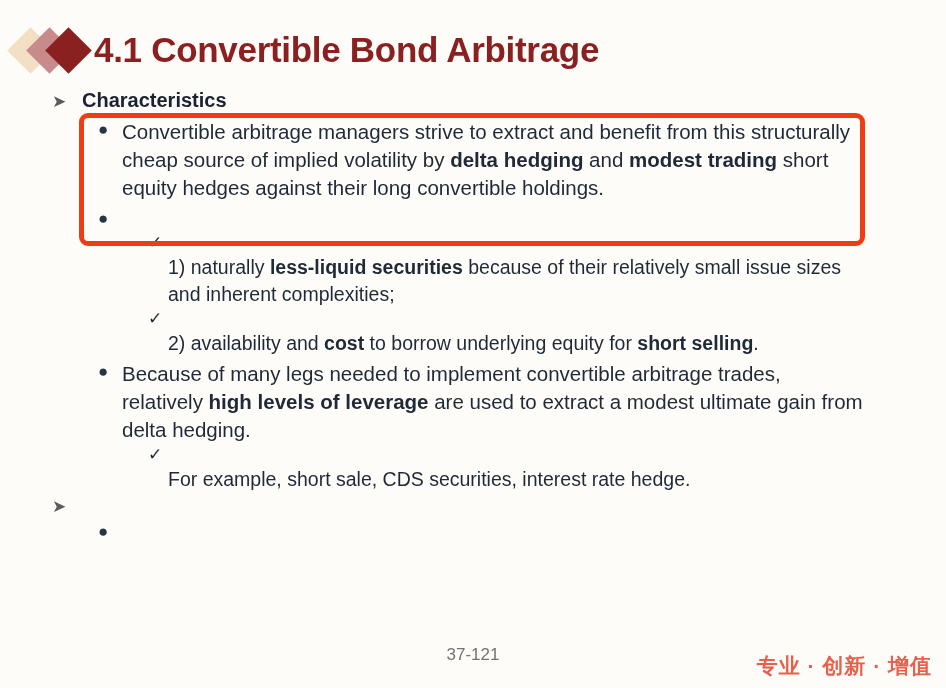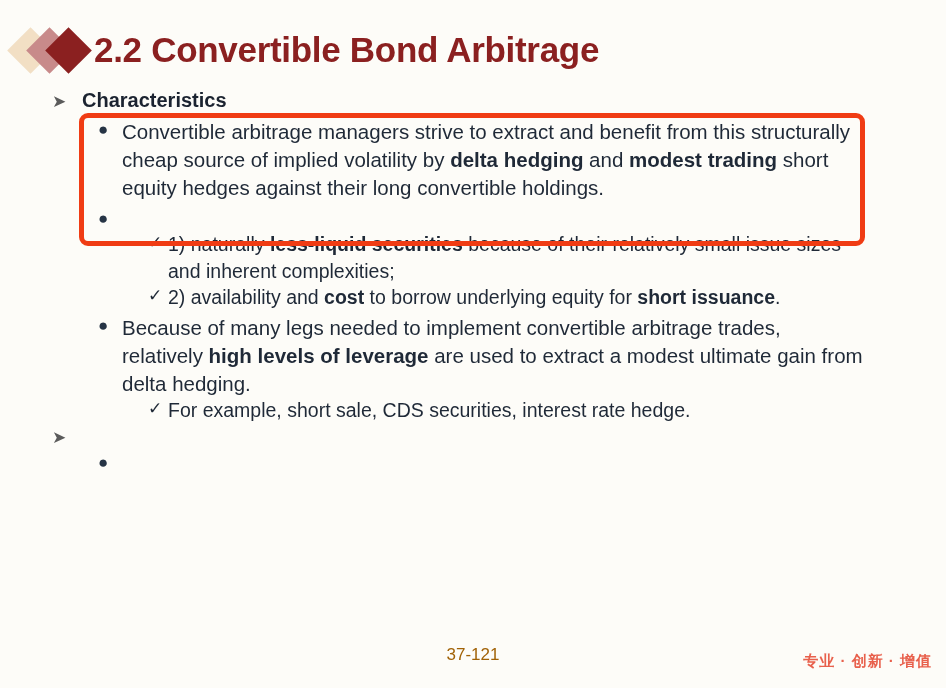--- a/index.html
+++ b/index.html
@@ -112,20 +112,21 @@
     flex: none;
     width: 20px;
     margin-left: 148px;
     font-size: 17px;
     color: #1F2937;
     line-height: 1.42;
   }
   .check-text {
     flex: 1;
     max-width: 700px;
+    margin-top: 23px;
   }
 
   b { font-weight: bold; }
   .u { text-decoration: underline; text-underline-offset: 2px; }
 
   
   .hl-box {
     position: absolute;
     left: 79px;
     top: 113px;
@@ -138,46 +139,46 @@
   }
 
   
   .page-num {
     position: absolute;
     left: 0;
     top: 645px;
     width: 946px;
     text-align: center;
     font-size: 17px;
-    color: #a16207;
+    color: #737373;
   }
   .brand-tag {
     position: absolute;
     right: 14px;
     top: 652px;
-    font-size: 15px;
+    font-size: 21px;
     font-weight: bold;
     color: #E8604C;
     letter-spacing: 1px;
     white-space: nowrap;
   }
 
   .sp-5  { height: 5px; }
   .sp-3  { height: 3px; }
 </style>
 </head>
 <body>
 
 <div class="title-row">
   <div class="diamond-stack">
     <span class="diamond d1"></span>
     <span class="diamond d2"></span>
     <span class="diamond d3"></span>
   </div>
-  <div class="slide-title">2.2 Convertible Bond Arbitrage</div>
+  <div class="slide-title">4.1 Convertible Bond Arbitrage</div>
 </div>
 
 <div class="body-area">
 
   <div class="heading">
     <span class="arrow-icon">➤</span>
     <span class="heading-text">Characteristics</span>
   </div>
   <div class="sp-5"></div>
 
@@ -189,21 +190,21 @@
 
   <div class="bullet">
     <span class="dot-icon">●</span>
   </div>
   <div class="check">
     <span class="check-icon">✓</span>
     <span class="check-text">1) naturally <b>less-liquid securities</b> because of their relatively small issue sizes and inherent complexities;</span>
   </div>
   <div class="check">
     <span class="check-icon">✓</span>
-    <span class="check-text">2) availability and <b>cost</b> to borrow underlying equity for <b>short issuance</b>.</span>
+    <span class="check-text">2) availability and <b>cost</b> to borrow underlying equity for <b>short selling</b>.</span>
   </div>
   <div class="sp-3"></div>
 
   <div class="bullet">
     <span class="dot-icon">●</span>
     <span class="bullet-text">Because of many legs needed to implement convertible arbitrage trades, relatively <b>high levels of leverage</b> are used to extract a modest ultimate gain from delta hedging.</span>
   </div>
   <div class="check">
     <span class="check-icon">✓</span>
     <span class="check-text">For example, short sale, CDS securities, interest rate hedge.</span>

